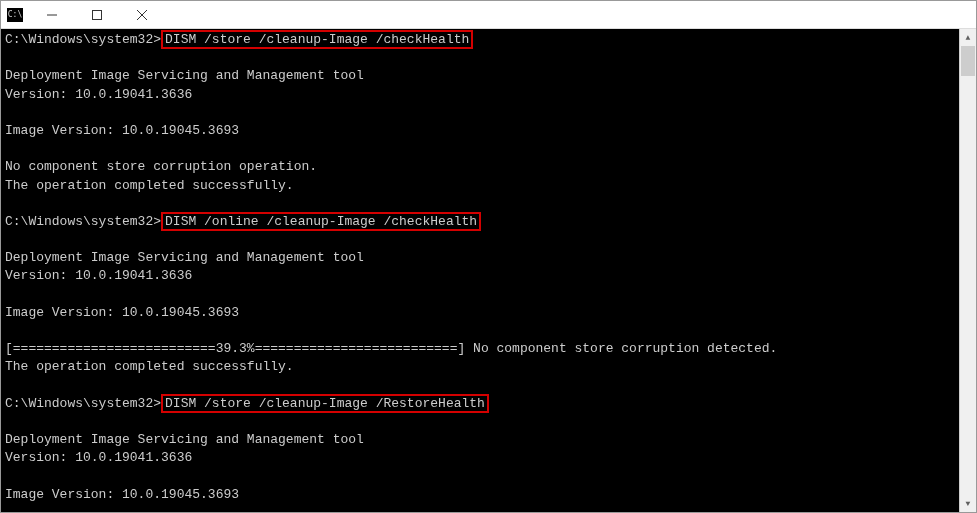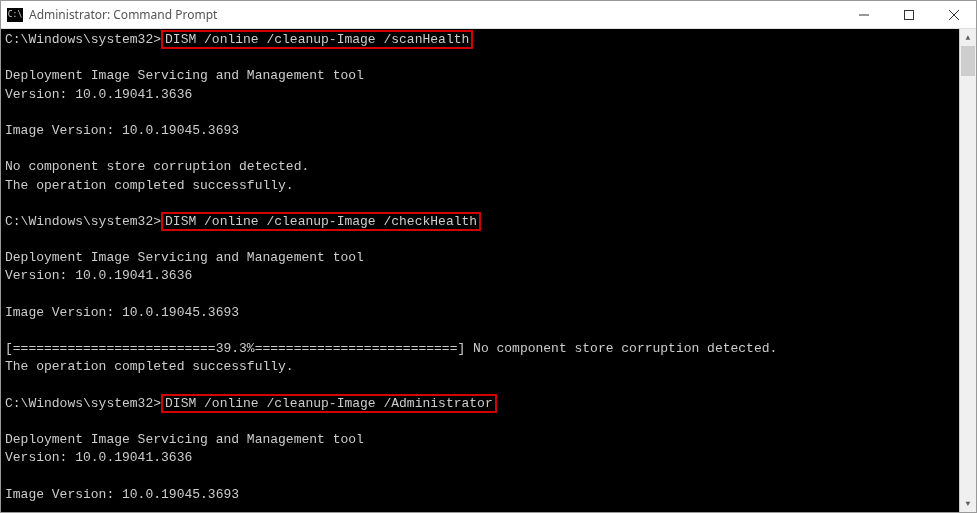--- a/index.html
+++ b/index.html
@@ -122,21 +122,20 @@
 }
 .prompt-line { white-space: nowrap; }
 </style>
 </head>
 <body>
 
 <div class="window">
 
   <div class="titlebar">
     <div class="titlebar-icon">C:\</div>
-    <div class="titlebar-text">Administrator: Command Prompt</div>
     <div class="titlebar-controls">
       <button class="titlebar-btn">
         <svg viewBox="0 0 10 10">
             <line x1="0" y1="5" x2="10" y2="5"></line>
           </svg>
       </button>
       <button class="titlebar-btn">
         <svg viewBox="0 0 10 10">
             <rect x="0.5" y="0.5" width="9" height="9"></rect>
           </svg>
@@ -144,41 +143,41 @@
       <button class="titlebar-btn">
         <svg viewBox="0 0 10 10">
             <line x1="0" y1="0" x2="10" y2="10"></line>
             <line x1="10" y1="0" x2="0" y2="10"></line>
           </svg>
       </button>
     </div>
   </div>
 
   <div class="content-area">
-    <div class="terminal"><span class="prompt-line"><span>C:\Windows\system32&gt;</span><span class="hl">DISM /online /cleanup-Image /scanHealth</span></span>
+    <div class="terminal"><span class="prompt-line"><span>C:\Windows\system32&gt;</span><span class="hl">DISM /store /cleanup-Image /checkHealth</span></span>
 
 <span>Deployment Image Servicing and Management tool</span>
 <span>Version: 10.0.19041.3636</span>
 
 <span>Image Version: 10.0.19045.3693</span>
 
-<span>No component store corruption detected.</span>
+<span>No component store corruption operation.</span>
 <span>The operation completed successfully.</span>
 
 <span class="prompt-line"><span>C:\Windows\system32&gt;</span><span class="hl">DISM /online /cleanup-Image /checkHealth</span></span>
 
 <span>Deployment Image Servicing and Management tool</span>
 <span>Version: 10.0.19041.3636</span>
 
 <span>Image Version: 10.0.19045.3693</span>
 
 <span>[==========================39.3%==========================] No component store corruption detected.</span>
 <span>The operation completed successfully.</span>
 
-<span class="prompt-line"><span>C:\Windows\system32&gt;</span><span class="hl">DISM /online /cleanup-Image /Administrator</span></span>
+<span class="prompt-line"><span>C:\Windows\system32&gt;</span><span class="hl">DISM /store /cleanup-Image /RestoreHealth</span></span>
 
 <span>Deployment Image Servicing and Management tool</span>
 <span>Version: 10.0.19041.3636</span>
 
 <span>Image Version: 10.0.19045.3693</span>
 
 
 </div>
 
     <div class="scrollbar">

